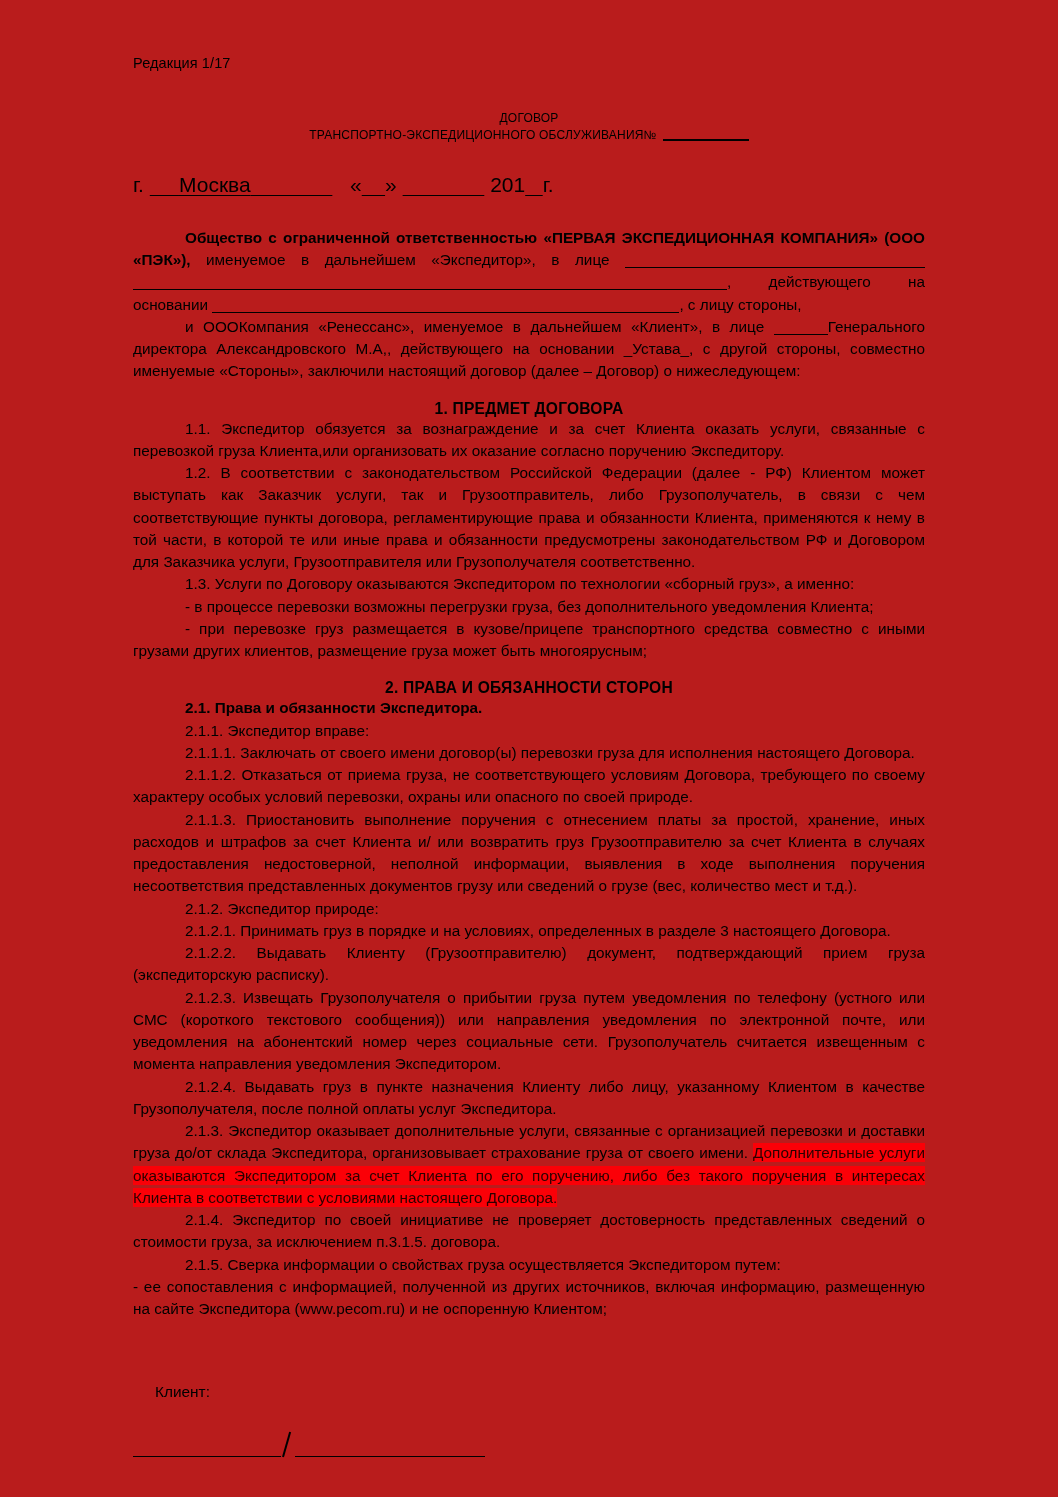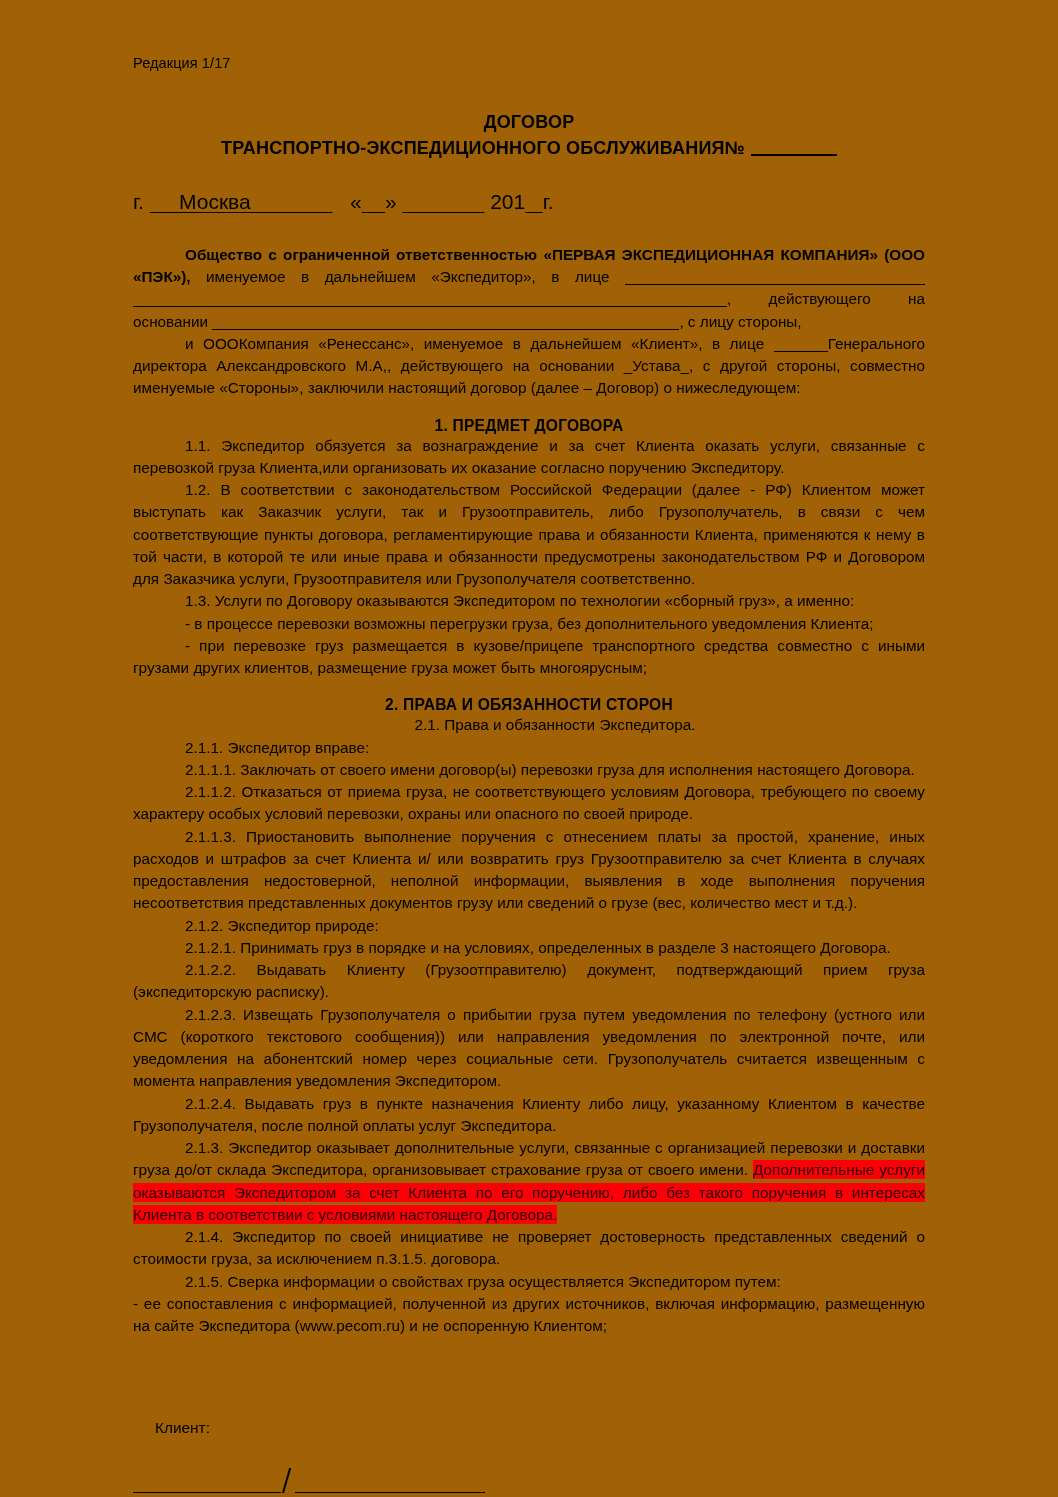--- a/index.html
+++ b/index.html
@@ -10,42 +10,42 @@
   }
   body {
     font-family: "Liberation Sans", "DejaVu Sans", sans-serif;
     color: #000000;
   }
   .page {
     position: relative;
     width: 1058px;
     height: 1497px;
     margin: 0 auto;
-    background: #a16207;
+    background: #b91c1c;
     box-sizing: border-box;
     overflow: hidden;
   }
   .content {
     position: absolute;
     left: 133px;
     top: 55px;
     width: 792px;
   }
 
   .edition {
     font-size: 14.5px;
     line-height: 1.2;
     margin: 0 0 38px 0;
     letter-spacing: 0.1px;
   }
 
   .doc-title {
     text-align: center;
-    font-weight: bold;
-    font-size: 18px;
+    font-weight: normal;
+    font-size: 12px;
     line-height: 1.42;
     margin: 0;
     letter-spacing: 0.2px;
   }
   .doc-title .line1 { display: block; }
   .doc-title .line2 { display: block; white-space: nowrap; }
   .blank-inline {
     display: inline-block;
     border-bottom: 2px solid #000;
     height: 0.95em;
@@ -86,47 +86,46 @@
   .fill-sm { width: 54px; vertical-align: -3px; }
 
   .sec-heading {
     text-align: center;
     font-weight: bold;
     font-size: 15.6px;
     margin: 17px 0 0 0;
     letter-spacing: 0.2px;
   }
   .sub-heading {
-    font-weight: normal;
+    font-weight: bold;
     font-size: 15.3px;
     margin: 0;
     text-indent: 52px;
     line-height: 1.455;
-    text-align: center;
   }
 
   .hl {
     background: #fb0007;
     color: #2b0000;
     box-decoration-break: clone;
     -webkit-box-decoration-break: clone;
     padding: 1px 0;
   }
 
   .sign-block {
     position: absolute;
     left: 133px;
     top: 1383px;
     width: 792px;
   }
   .sign-row {
     display: flex;
     justify-content: flex-start;
   }
-  .sign-col { width: 396px; box-sizing: border-box; margin-top: 36px; }
+  .sign-col { width: 396px; box-sizing: border-box; }
   .sign-col.right { padding-left: 28px; }
   .sign-label {
     font-size: 15.4px;
     margin: 0 0 30px 22px;
   }
   .sign-lines {
     display: flex;
     align-items: flex-end;
   }
   .sl {

